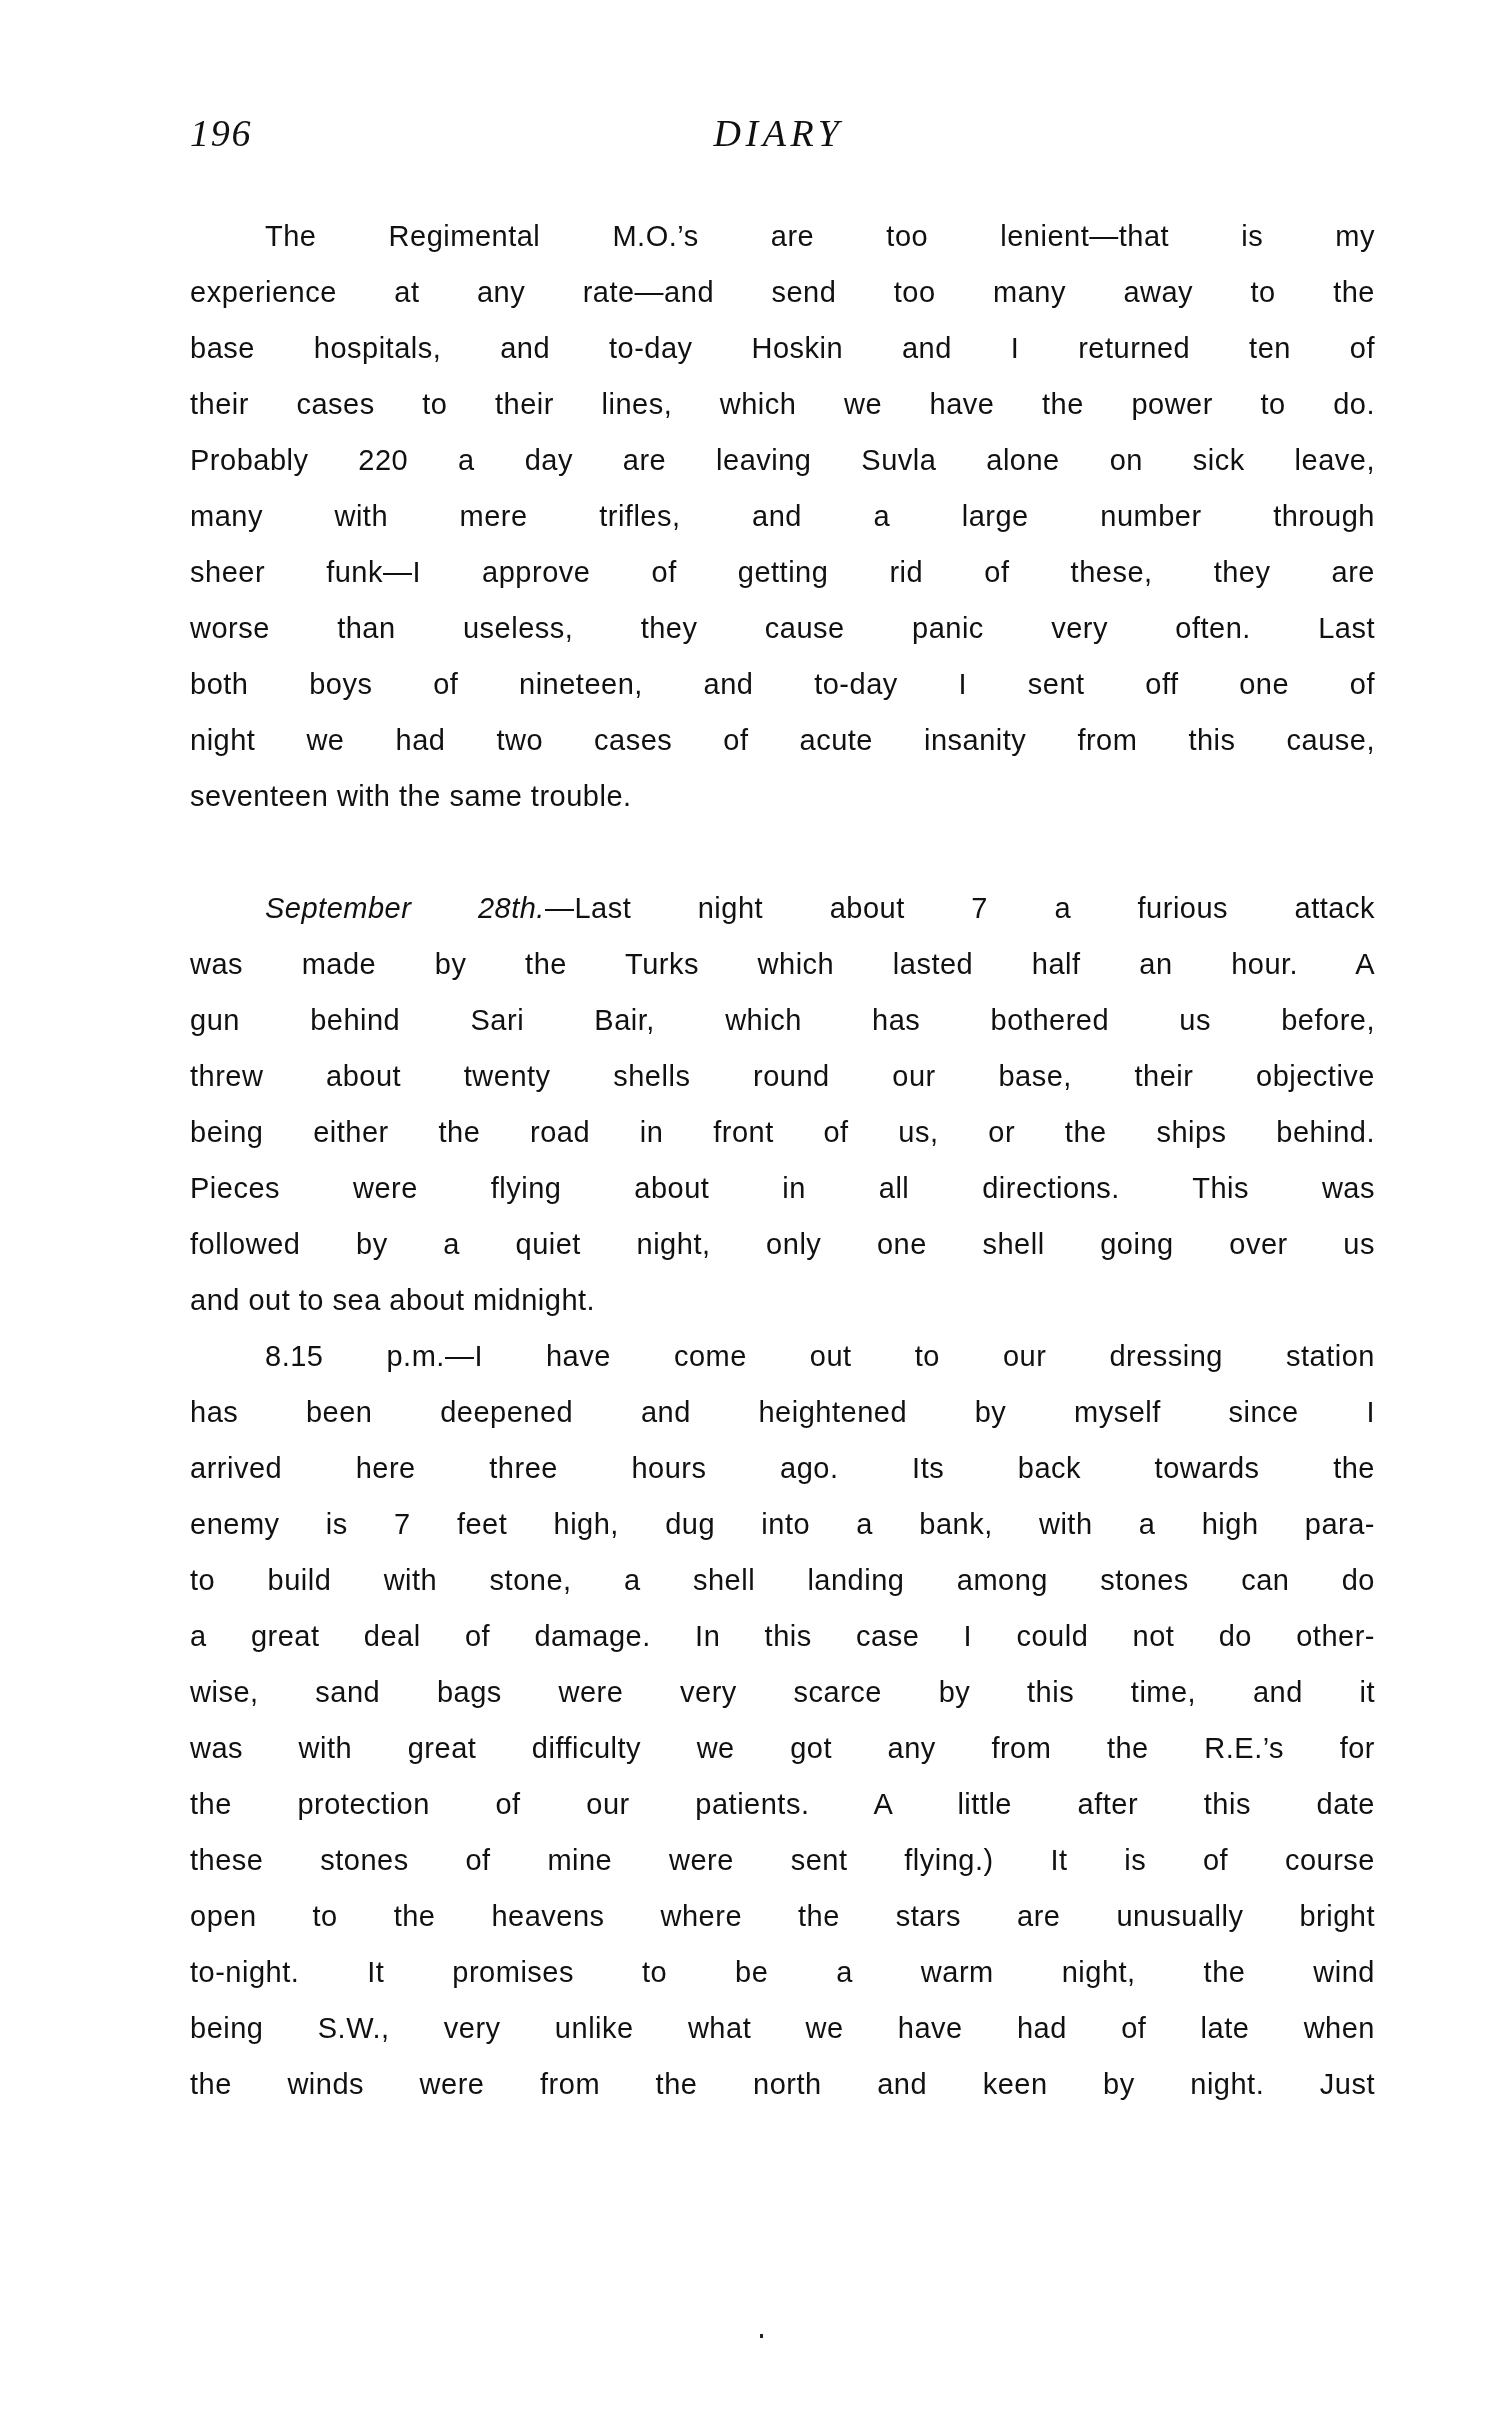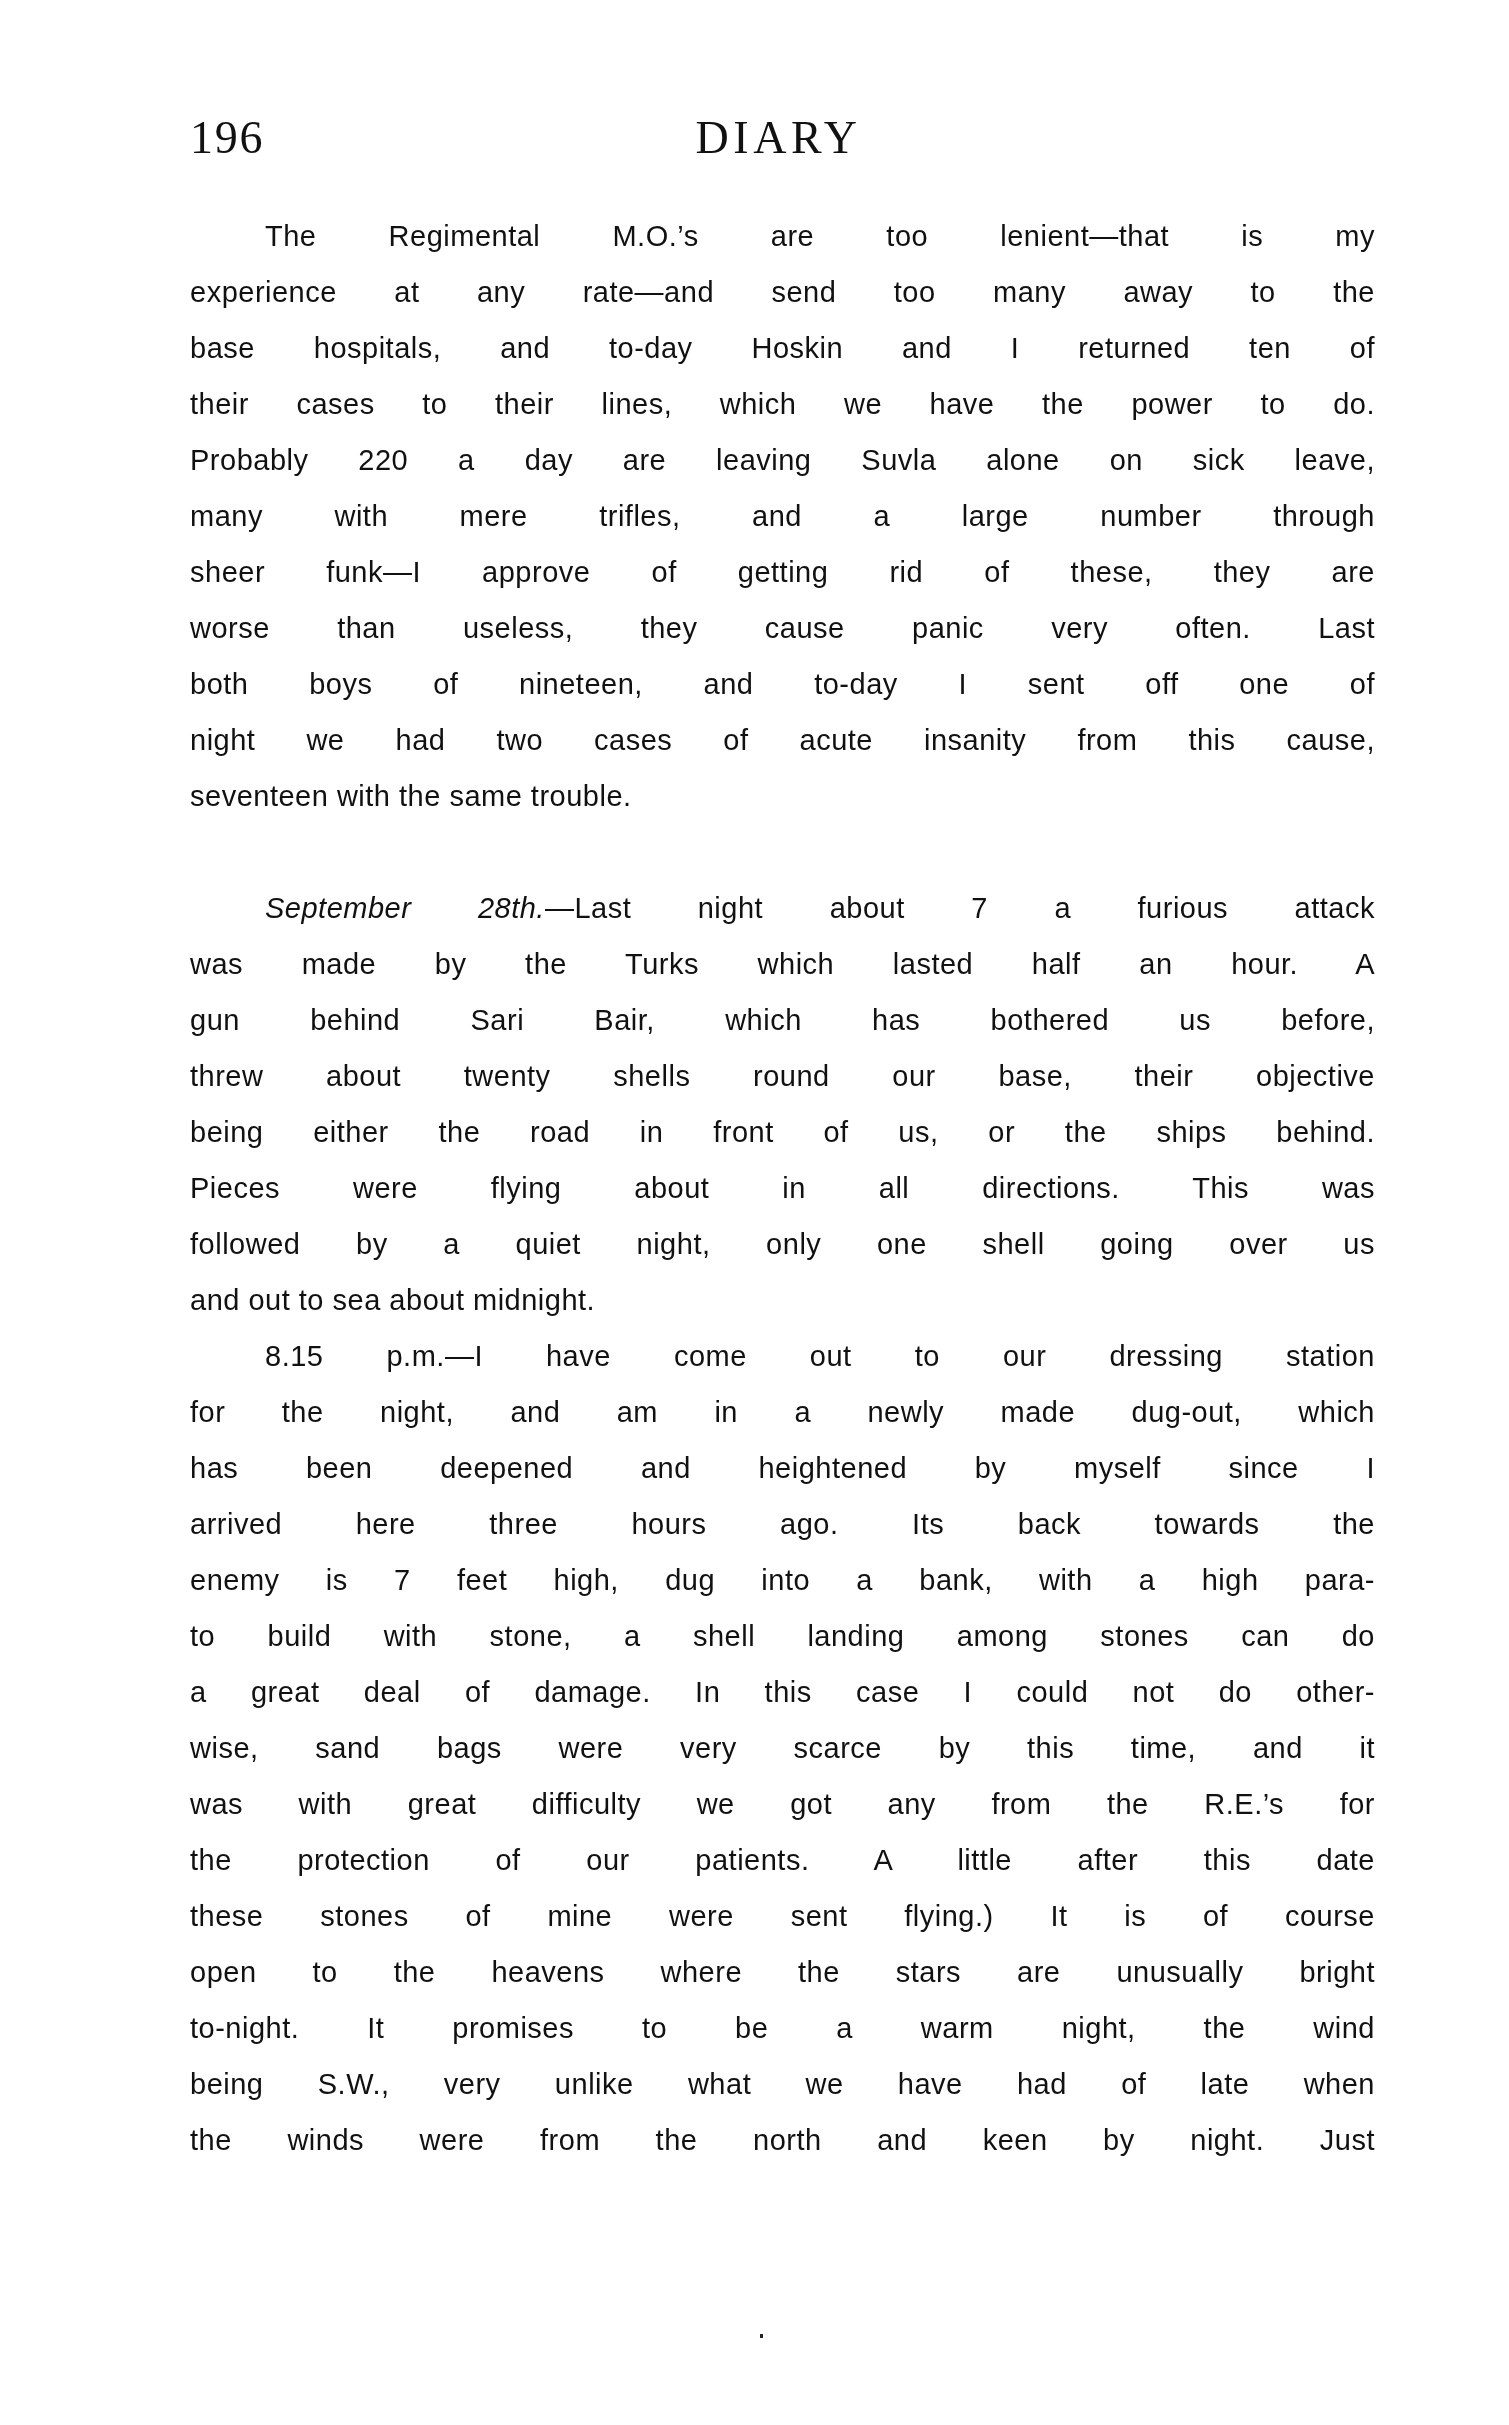--- a/index.html
+++ b/index.html
@@ -1,19 +1,19 @@
 <!DOCTYPE html>
 <html style="font-size:14.6px"><head>
 <meta charset="utf-8">
 <style>
   html, body { margin: 0; padding: 0; background: #ffffff; }
   body { width: 1509px; height: 2426px; position: relative; overflow: hidden; color: #111; }
   .page { position: absolute; left: 0; top: 0; width: 1509px; height: 2426px; background: #fff; }
   .running-head { position: absolute; top: 111px; left: 190px; width: 1185px; height: 55px;
-    font-family: "Liberation Serif", "DejaVu Serif", serif; font-size: 46px; letter-spacing: 1.8px; }
+    font-family: "Liberation Serif", "DejaVu Serif", serif; font-size: 38px; letter-spacing: 1.8px; font-style: italic; }
   .page-number { position: absolute; left: 0; top: 0; }
   .head-title { position: absolute; left: 0; right: 8px; top: 0; text-align: center; letter-spacing: 4.6px; }
   .body-text { position: absolute; top: 208px; left: 190px; width: 1185px;
     font-family: Liberation Sans, sans-serif; font-size: 29px; line-height: 56px; }
   .line { display: block; height: 56px; white-space: nowrap; text-align: justify; text-align-last: justify; letter-spacing: 0.5px; }
   .line.last { text-align-last: left; }
   .indent { padding-left: 75px; }
   .gap { display: block; height: 56px; }
   .ital { font-style: italic; margin-top: 35px; }
   .speck { position: absolute; left: 760px; top: 2334px; width: 2.7px; height: 3.7px; background: #222; }
@@ -51,21 +51,20 @@
       <span class="line">gun behind Sari Bair, which has bothered us before,</span>
       <span class="line">threw about twenty shells round our base, their objective</span>
       <span class="line">being either the road in front of us, or the ships behind.</span>
       <span class="line">Pieces were flying about in all directions. This was</span>
       <span class="line">followed by a quiet night, only one shell going over us</span>
       <span class="line last">and out to sea about midnight.</span>
     </div>
 
     <div>
       <span class="line indent">8.15 p.m.—I have come out to our dressing station</span>
-      <span class="line">for the night, and am in a newly made dug-out, which</span>
       <span class="line">has been deepened and heightened by myself since I</span>
       <span class="line">arrived here three hours ago. Its back towards the</span>
       <span class="line">enemy is 7 feet high, dug into a bank, with a high para-</span>
       <span class="line">to build with stone, a shell landing among stones can do</span>
       <span class="line">a great deal of damage. In this case I could not do other-</span>
       <span class="line">wise, sand bags were very scarce by this time, and it</span>
       <span class="line">was with great difficulty we got any from the R.E.’s for</span>
       <span class="line">the protection of our patients. A little after this date</span>
       <span class="line">these stones of mine were sent flying.) It is of course</span>
       <span class="line">open to the heavens where the stars are unusually bright</span>

